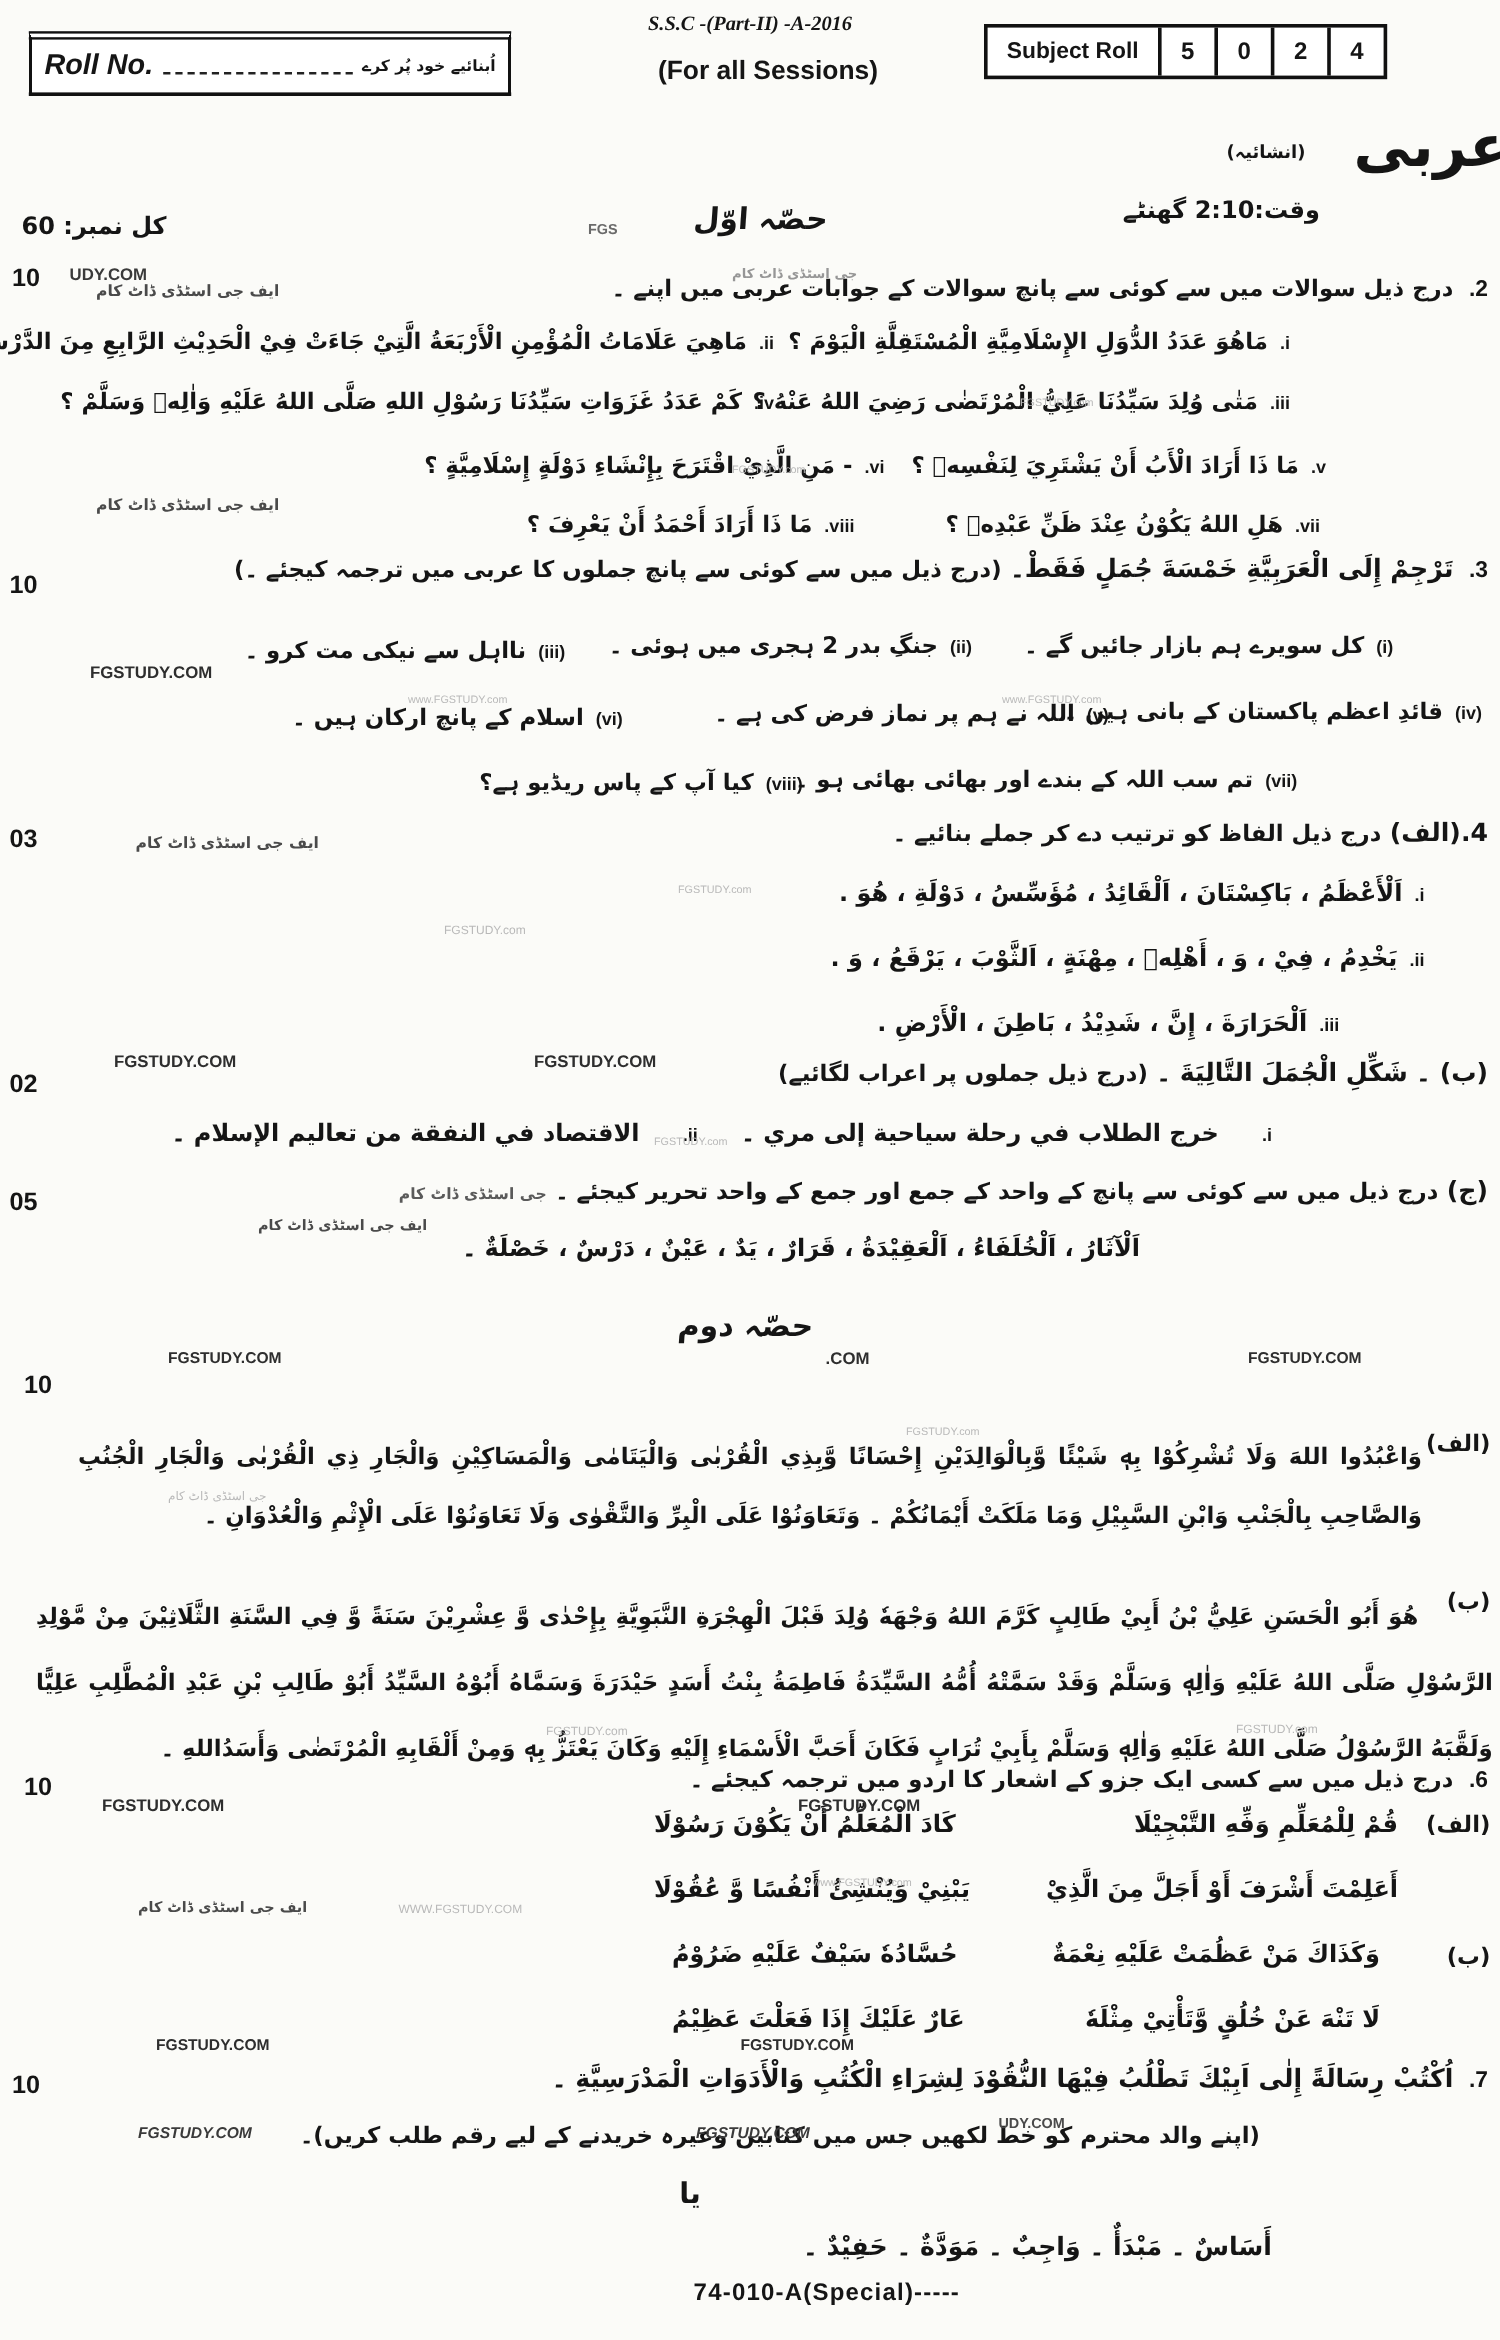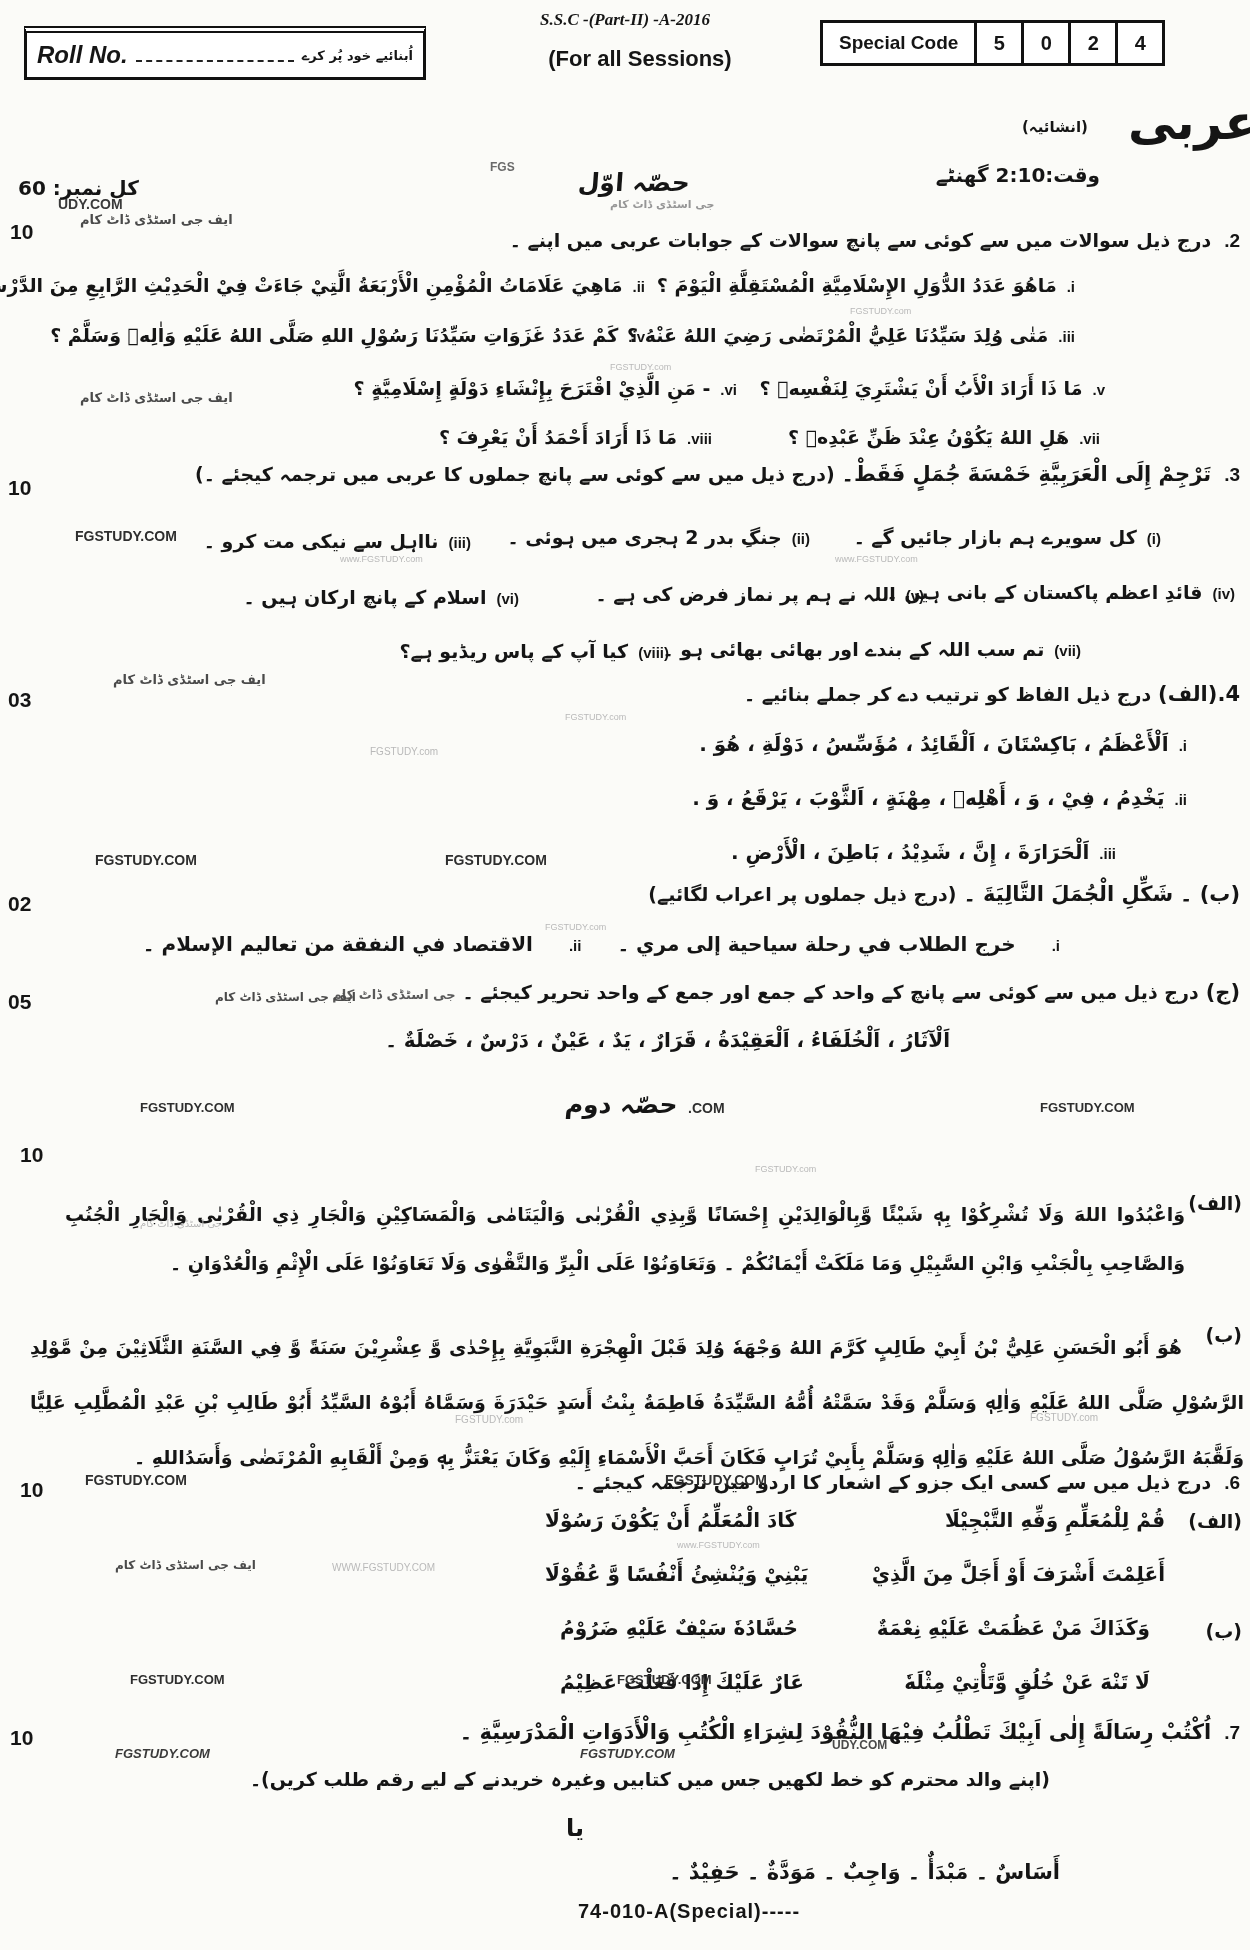--- a/index.html
+++ b/index.html
@@ -38,21 +38,21 @@
   .ar{font-size:19px;font-weight:bold;}
   .ar20{font-size:20px;font-weight:bold;}
   .ur{font-size:19px;font-weight:bold;}
   .passage{direction:rtl;text-align:justify;font-weight:bold;}
   .p-a{right:65px;top:1190px;width:1120px;font-size:19px;line-height:49px;}
   .p-b{right:6px;top:1320px;width:1214px;font-size:19px;line-height:55px;text-indent:62px;}
   .plabel{font-size:19px;font-weight:bold;direction:rtl;}
   .vrow{display:flex;direction:rtl;justify-content:space-between;white-space:nowrap;}
   .hem{font-size:20px;font-weight:bold;direction:rtl;}
   .footer-code{left:578px;top:1900px;font-family:"Liberation Sans",sans-serif;font-size:20px;letter-spacing:1px;font-weight:bold;}
-  .wm{position:absolute;color:#969696;font-family:"Liberation Sans",sans-serif;font-weight:bold;white-space:nowrap;}
+  .wm{position:absolute;color:#969696;font-family:"Liberation Sans",sans-serif;font-weight:bold;white-space:nowrap;margin-top:24px;}
   .wm.u{font-family:"DejaVu Sans",sans-serif;direction:rtl;}
   .wm.lt{color:#b9b9b9;font-weight:normal;}
   .wm.it{font-style:italic;}
   .wm-inline{color:#5a5a5a;font-size:13px;font-weight:bold;}
 </style>
 </head>
 <body>
 
 <div class="page">
 
@@ -60,21 +60,21 @@
 
   <div class="abs rollbox">
     <span class="rollno">Roll No.</span>
     <span class="rolldash"></span>
     <span class="rollnote">اُبنائیے خود پُر کرے</span>
   </div>
 
   <div class="abs sessions">(For all Sessions)</div>
 
   <div class="abs sct">
-    <span class="lbl">Special Code</span>
+    <span class="lbl">Subject Roll</span>
     <span class="d">5</span>
     <span class="d">0</span>
     <span class="d">2</span>
     <span class="d">4</span>
   </div>
 
   <div class="abs subject-title">عربی</div>
   <div class="abs paper-type">(انشائیہ)</div>
   <div class="abs meta" style="right:150px;top:163px;">وقت:2:10 گھنٹے</div>
   <div class="abs part-head" style="left:578px;top:168px;">حصّہ اوّل</div>

